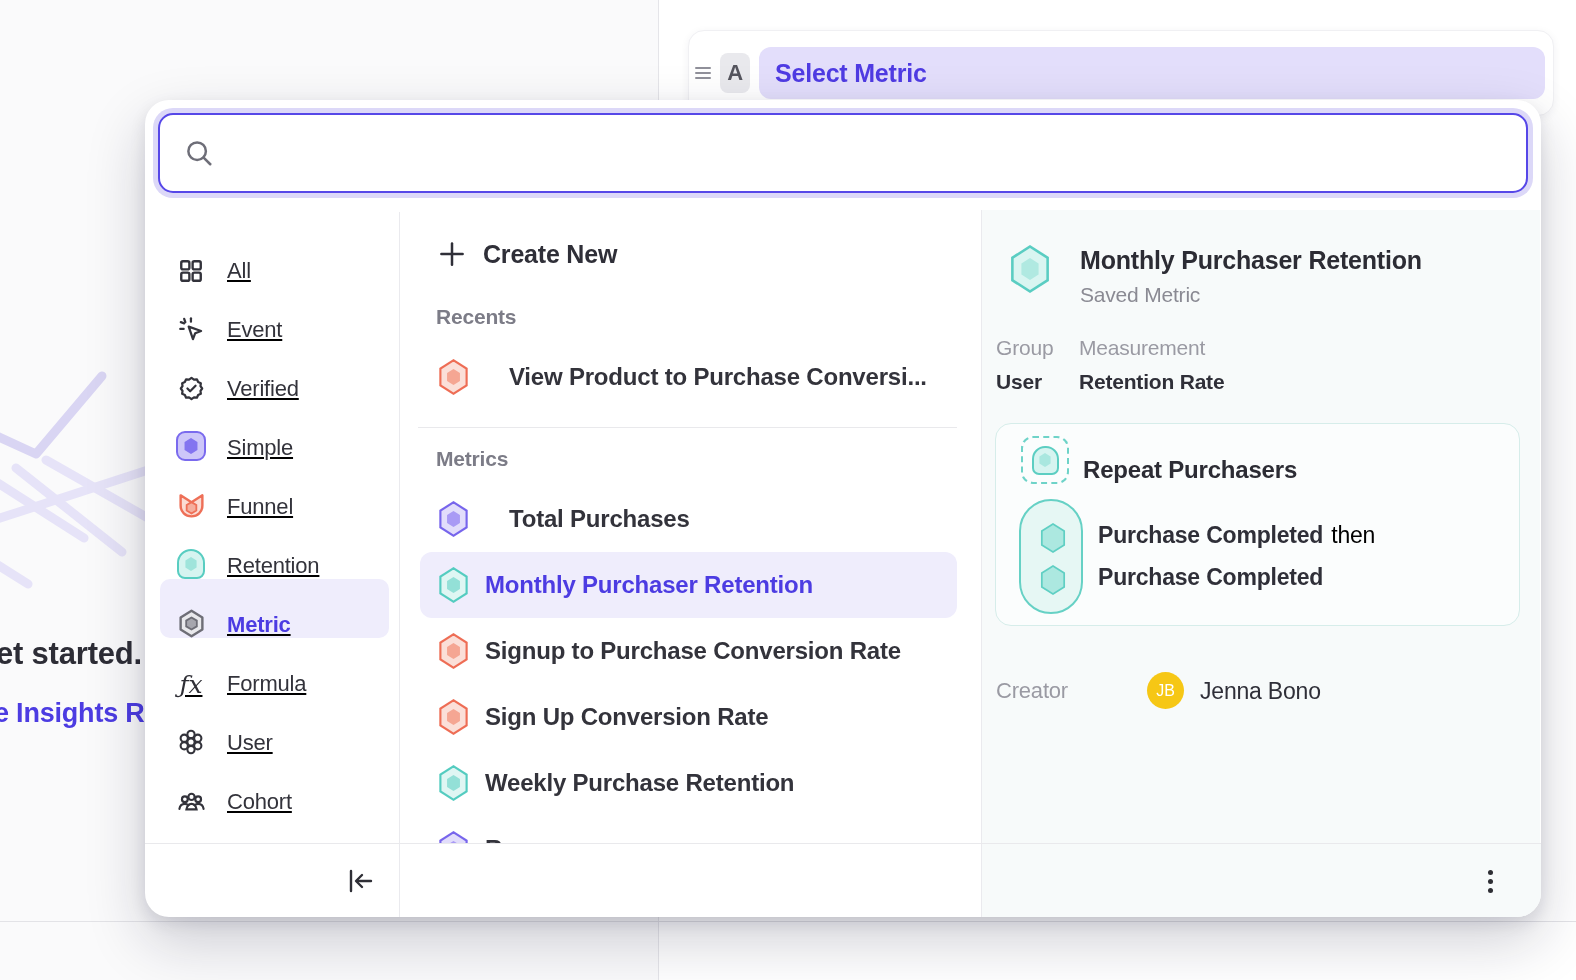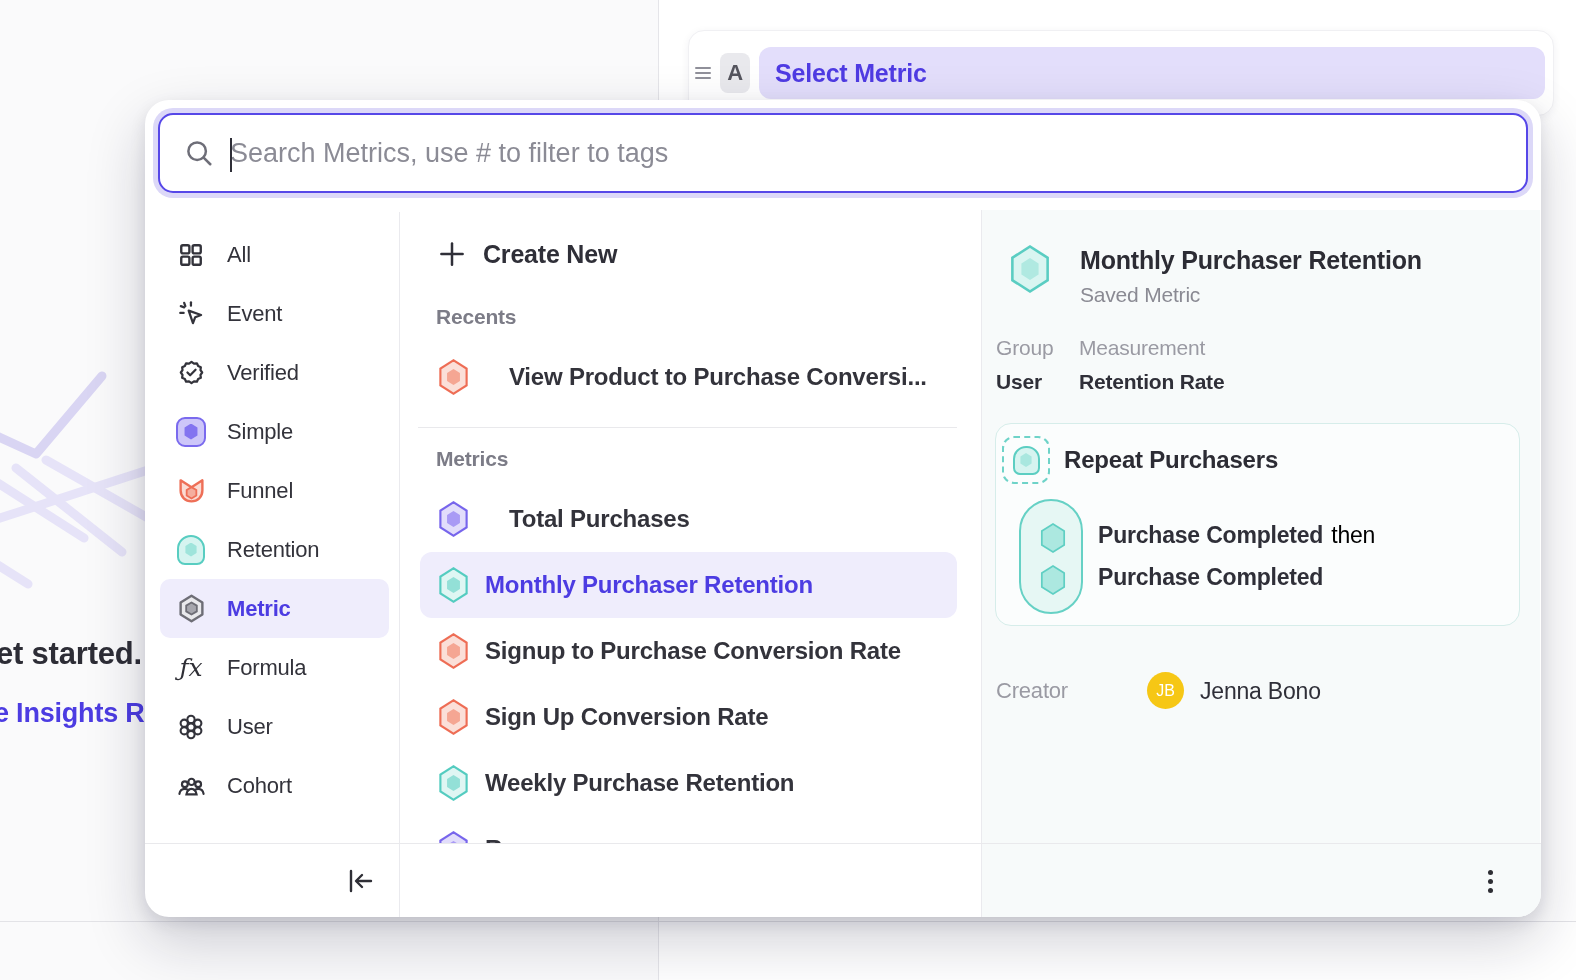--- a/index.html
+++ b/index.html
@@ -59,22 +59,22 @@
   .foot { position:absolute; left:0; bottom:0; width:100%; height:74px; border-top:1px solid #e9e9ec; }
   .foot-left  { position:absolute; left:0; top:0; width:255px; height:100%; border-right:1px solid #eaeaee; }
   .foot-mid   { position:absolute; left:255px; top:0; width:582px; height:100%; border-right:1px solid #eaeaee; }
   .foot-right { position:absolute; left:837px; top:0; right:0; height:100%; background:#f7fafa; }
   .collapse-btn { position:absolute; right:24px; top:23px; width:30px; height:28px; cursor:pointer; }
   .kebab { position:absolute; right:44px; top:22px; width:14px; height:30px;
     display:flex; flex-direction:column; align-items:center; justify-content:center; gap:4px; cursor:pointer; }
   .kebab i { width:5px; height:5px; border-radius:50%; background:#2e2e34; }
 
   
-  .cat-item { height:59px; margin:0 10px 0 15px; display:flex; align-items:center;
-    gap:21px; padding-left:16px; border-radius:10px; cursor:pointer; }
+  .cat-item { height:59px; margin:0 10px 0 15px; display:flex; align-items:flex-end;
+    gap:21px; padding-left:16px; border-radius:10px; cursor:pointer;text-decoration:underline; }
   .cat-item .ci { width:30px; display:flex; justify-content:center; flex:0 0 auto; }
   .cat-item .lbl { font-size:22px; font-weight:500; color:#33333b; }
   .cat-item.sel { background:#efedfc; }
   .cat-item.sel .lbl { color:#4c3ce2; font-weight:600; }
 
   
   .box-icon { width:30px; height:30px; border-radius:9px; position:relative;
     display:flex; align-items:center; justify-content:center; }
   .box-simple { background:#cdc6f9; border:2px solid #7a6aee; }
   .arch-icon { width:28px; height:30px; background:#d6f4f0; border:2px solid #58cdc1;
@@ -115,21 +115,21 @@
   .d-hex .l3 { inset:13px 12px; background:#b0e9e1; }
   .d-title { font-size:25px; font-weight:700; color:#2c2c34; line-height:1.2; }
   .d-sub { font-size:21px; color:#8a8a93; margin-top:8px; }
   .d-meta { position:absolute; left:14px; top:126px; display:flex; gap:8px; }
   .d-meta .col1 { width:75px; }
   .d-meta .mlabel { font-size:21px; color:#9a9aa3; }
   .d-meta .mvalue { font-size:21px; font-weight:700; color:#2f2f38; margin-top:10px; }
 
   .d-card { position:absolute; left:13px; top:213px; width:525px; height:203px;
     background:#fbfdfd; border:1.5px solid #d6edea; border-radius:16px; }
-  .dc-head { position:absolute; left:6px; top:12px; display:flex; align-items:center; gap:14px; }
+  .dc-head { position:absolute; left:25px; top:12px; display:flex; align-items:flex-end; gap:14px; }
   .dashed-box { width:48px; height:48px; border:2px dashed #6ed3c8; border-radius:12px;
     display:flex; align-items:center; justify-content:center; }
   .arch-sm { width:27px; height:29px; background:#d6f4f0; border:2px solid #5ccec2;
     border-radius:13px 13px 7px 7px; display:flex; align-items:center; justify-content:center; }
   .dc-name { font-size:24px; font-weight:700; color:#2c2c34; }
   .capsule { position:absolute; left:23px; top:75px; width:64px; height:115px;
     background:#e6f7f4; border:2px solid #66d1c5; border-radius:32px; }
   .cap-hex { position:absolute; left:18px; width:28px; height:30px; }
   .cap-hex .l1 { position:absolute; inset:0; background:#5fcfc3;
     clip-path:polygon(50% 0%,93% 25%,93% 75%,50% 100%,7% 75%,7% 25%); }
@@ -177,24 +177,20 @@
   <div class="qpill">Select Metric</div>
 </div>
 
 <div class="modal">
 
   <div class="search">
     <svg width="30" height="30" viewBox="0 0 24 24">
       <circle cx="10.5" cy="10.5" r="7" fill="none" stroke="#6e6e78" stroke-width="2"></circle>
       <line x1="15.7" y1="15.7" x2="21" y2="21" stroke="#6e6e78" stroke-width="2" stroke-linecap="round"></line>
     </svg>
-    <div class="search-inner">
-      <div class="caret"></div>
-      <input type="text" value="" placeholder="Search Metrics, use # to filter to tags" style="">
-    </div>
   </div>
 
   <div class="cat-col">
 
     <div class="cat-item">
       <span class="ci">
         <svg width="26" height="26" viewBox="0 0 24 24" fill="none" stroke="#33333b" stroke-width="2.2">
           <rect x="3" y="3" width="7.5" height="7.5" rx="1.5"></rect>
             <rect x="13.5" y="3" width="7.5" height="7.5" rx="1.5"></rect>
           <rect x="3" y="13.5" width="7.5" height="7.5" rx="1.5"></rect>

